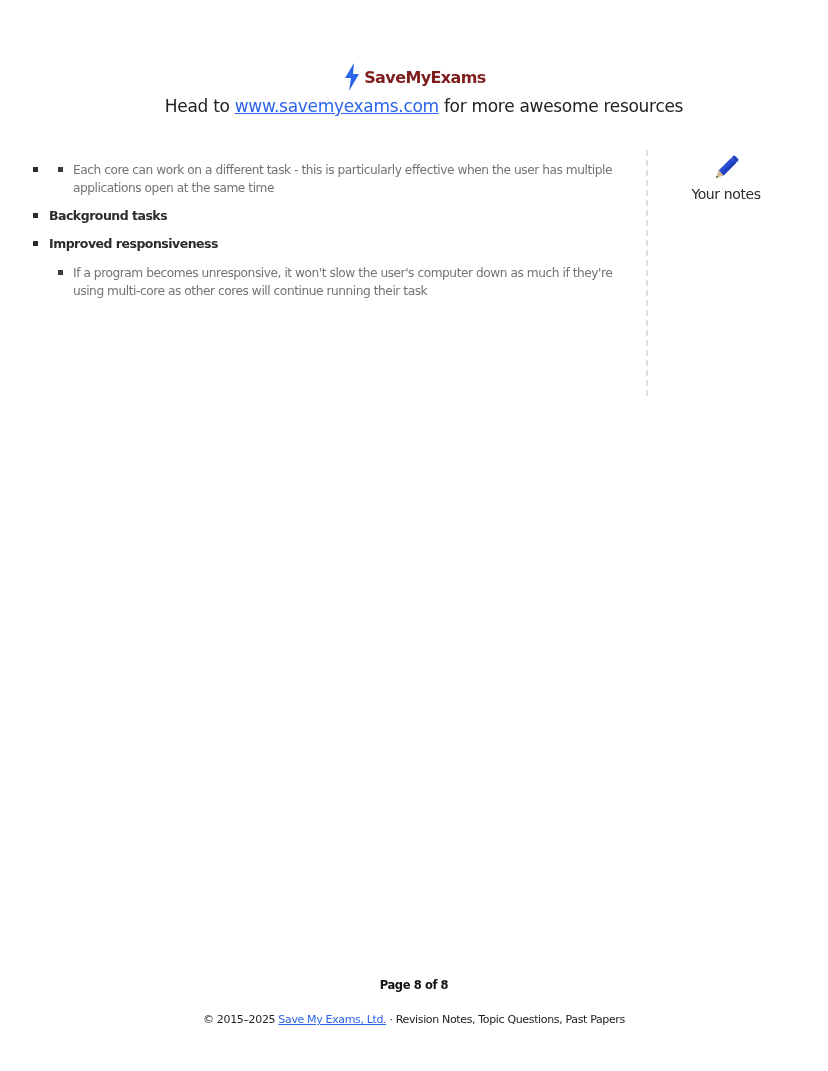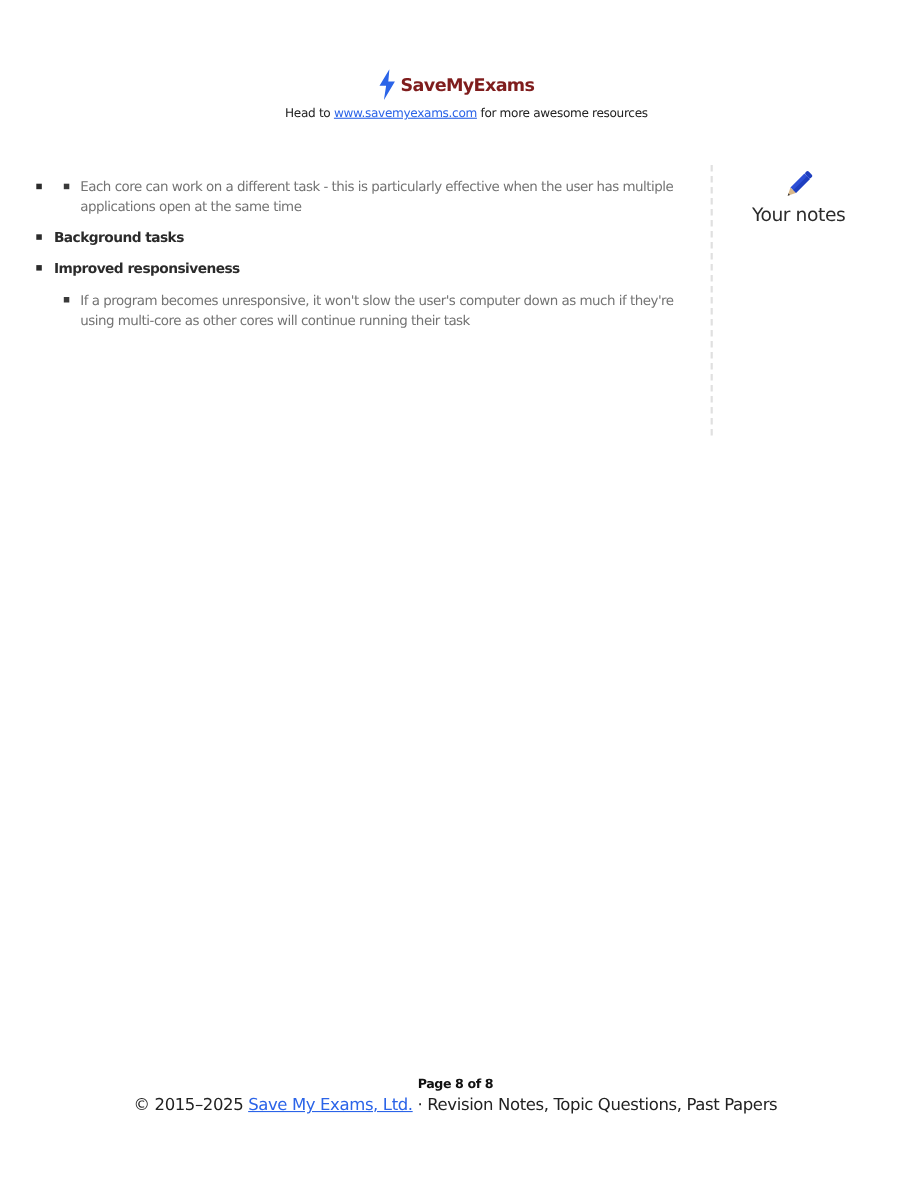--- a/index.html
+++ b/index.html
@@ -4,40 +4,40 @@
   <style>
     html, body { margin: 0; padding: 0; background: #ffffff; }
     body {
       width: 828px; height: 1071px; position: relative; overflow: hidden;
       font-family: "DejaVu Sans", sans-serif; color: #2b2b2b;
     }
     .header { position: absolute; top: 62px; left: 0; width: 828px; text-align: center; }
     .logo { display: inline-flex; align-items: center; gap: 2px; height: 30px; }
     .logo svg { width: 20px; height: 28px; }
     .logo-text { font-weight: bold; font-size: 16px; color: #7f1d1d; letter-spacing: -0.6px; }
-    .tagline { margin-top: 1px; font-size: 11px; color: #222; letter-spacing: -0.3px; margin-left: 20px; }
+    .tagline { margin-top: 1px; font-size: 17px; color: #222; letter-spacing: -0.3px; margin-left: 20px; }
     .tagline a { color: #2b64e8; text-decoration: underline; }
 
     .content { position: absolute; top: 150px; left: 28px; width: 610px; }
     .notes-divider { position: absolute; top: 150px; left: 646px; height: 246px; border-left: 2px dashed #e0e0e0; }
     .notes { position: absolute; top: 152px; left: 670px; width: 112px; text-align: center; }
     .notes svg { width: 32px; height: 32px; }
-    .notes-label { font-size: 17px; color: #2b2b2b; letter-spacing: -0.4px; margin-top: -2px; }
+    .notes-label { font-size: 14px; color: #2b2b2b; letter-spacing: -0.4px; margin-top: -2px; }
 
     ul.l1 { list-style: none; margin: 0; padding: 0; }
     ul.l1 > li { position: relative; padding-left: 21px; margin-bottom: 10px; }
     ul.l1 > li::before { content: ""; position: absolute; left: 5px; top: 6px; width: 5px; height: 5px; background: #2b2b2b; }
     .heading { font-weight: bold; font-size: 12.5px; color: #2b2b2b; letter-spacing: -0.5px; line-height: 18px; }
     ul.l2 { list-style: none; margin: 11px 0 0 0; padding: 0; }
     ul.l2 > li { position: relative; padding-left: 24px; font-size: 12.2px; line-height: 18px; color: #737373; letter-spacing: -0.45px; }
     ul.l2 > li::before { content: ""; position: absolute; left: 9px; top: 6px; width: 5px; height: 5px; background: #3a3a3a; }
 
     .footer { position: absolute; top: 978px; left: 0; width: 828px; text-align: center; }
     .page-num { font-weight: bold; font-size: 11.5px; color: #111; letter-spacing: -0.4px; }
-    .copyright { margin-top: 3px; font-size: 15px; color: #222; letter-spacing: -0.35px; text-align: center; }
+    .copyright { margin-top: 21px; font-size: 11px; color: #222; letter-spacing: -0.35px; text-align: center; }
     .copyright a { color: #2b64e8; text-decoration: underline; }
   </style>
 </head>
 <body>
 
 <div class="header">
   <div class="logo">
     <svg viewBox="0 0 20 28">
       <path d="M12 0 L3 15 L9 15 L7 28 L17 11 L11 11 Z" fill="#2b64e8"></path>
     </svg>

